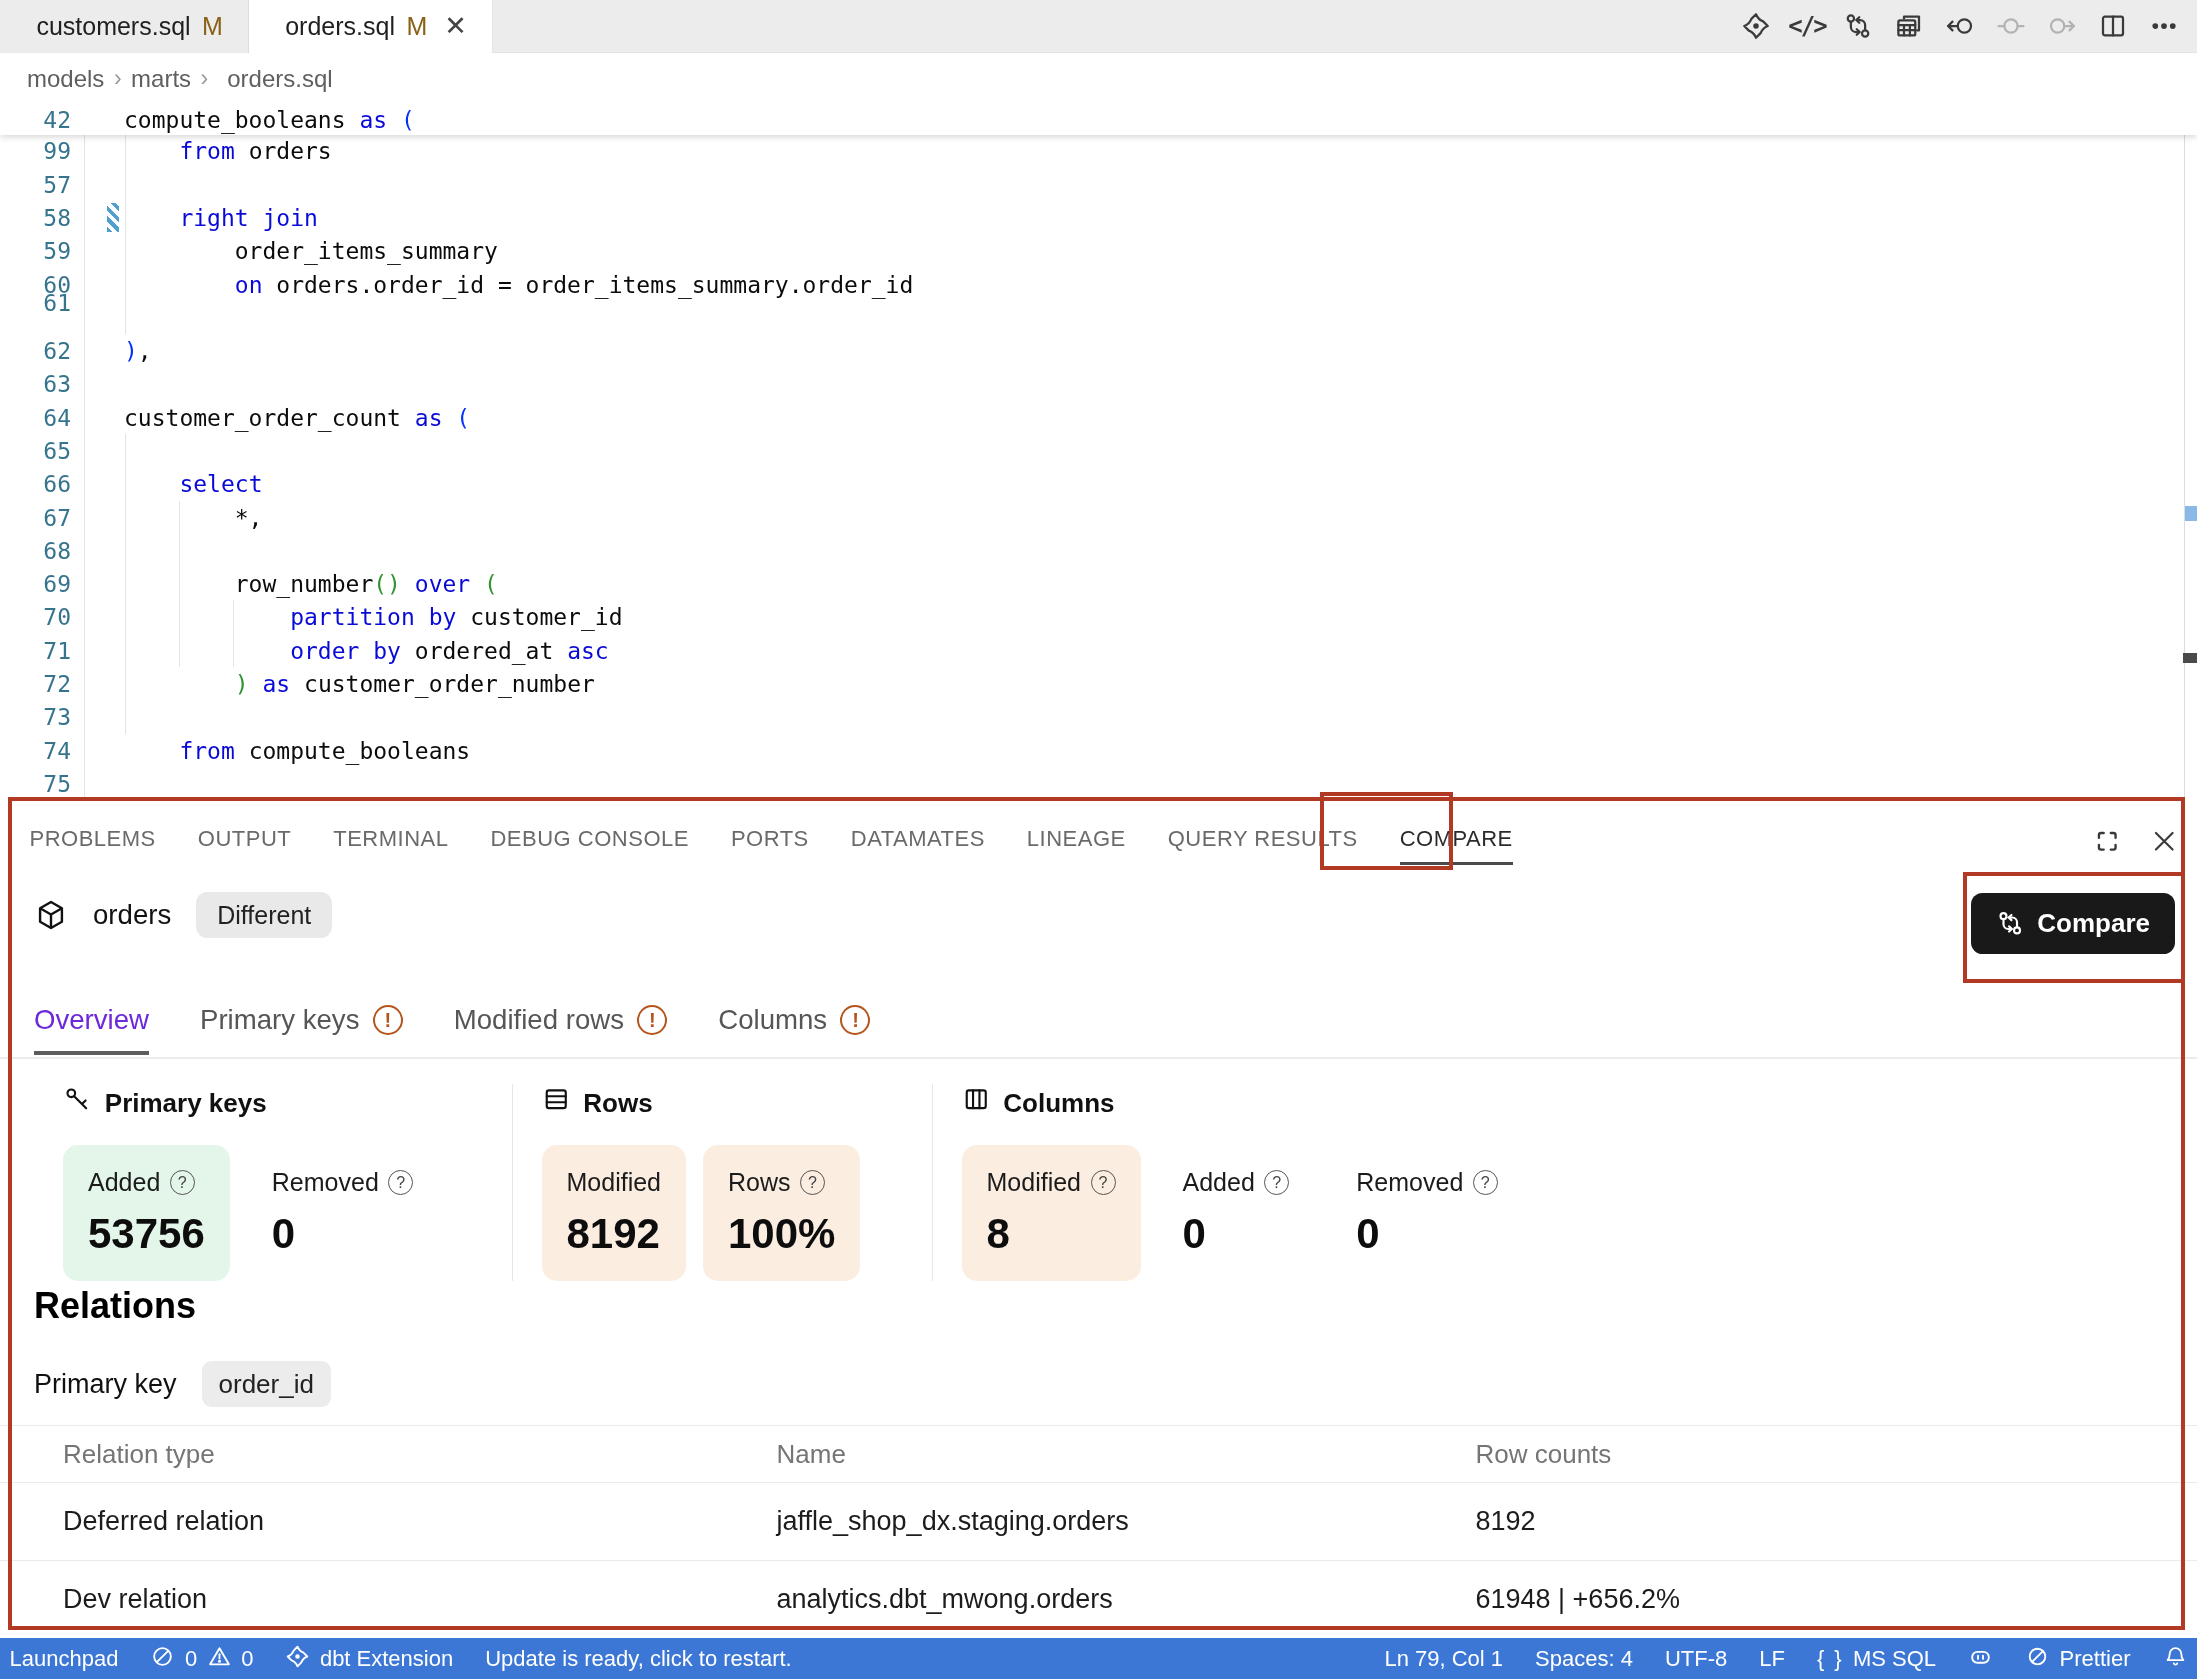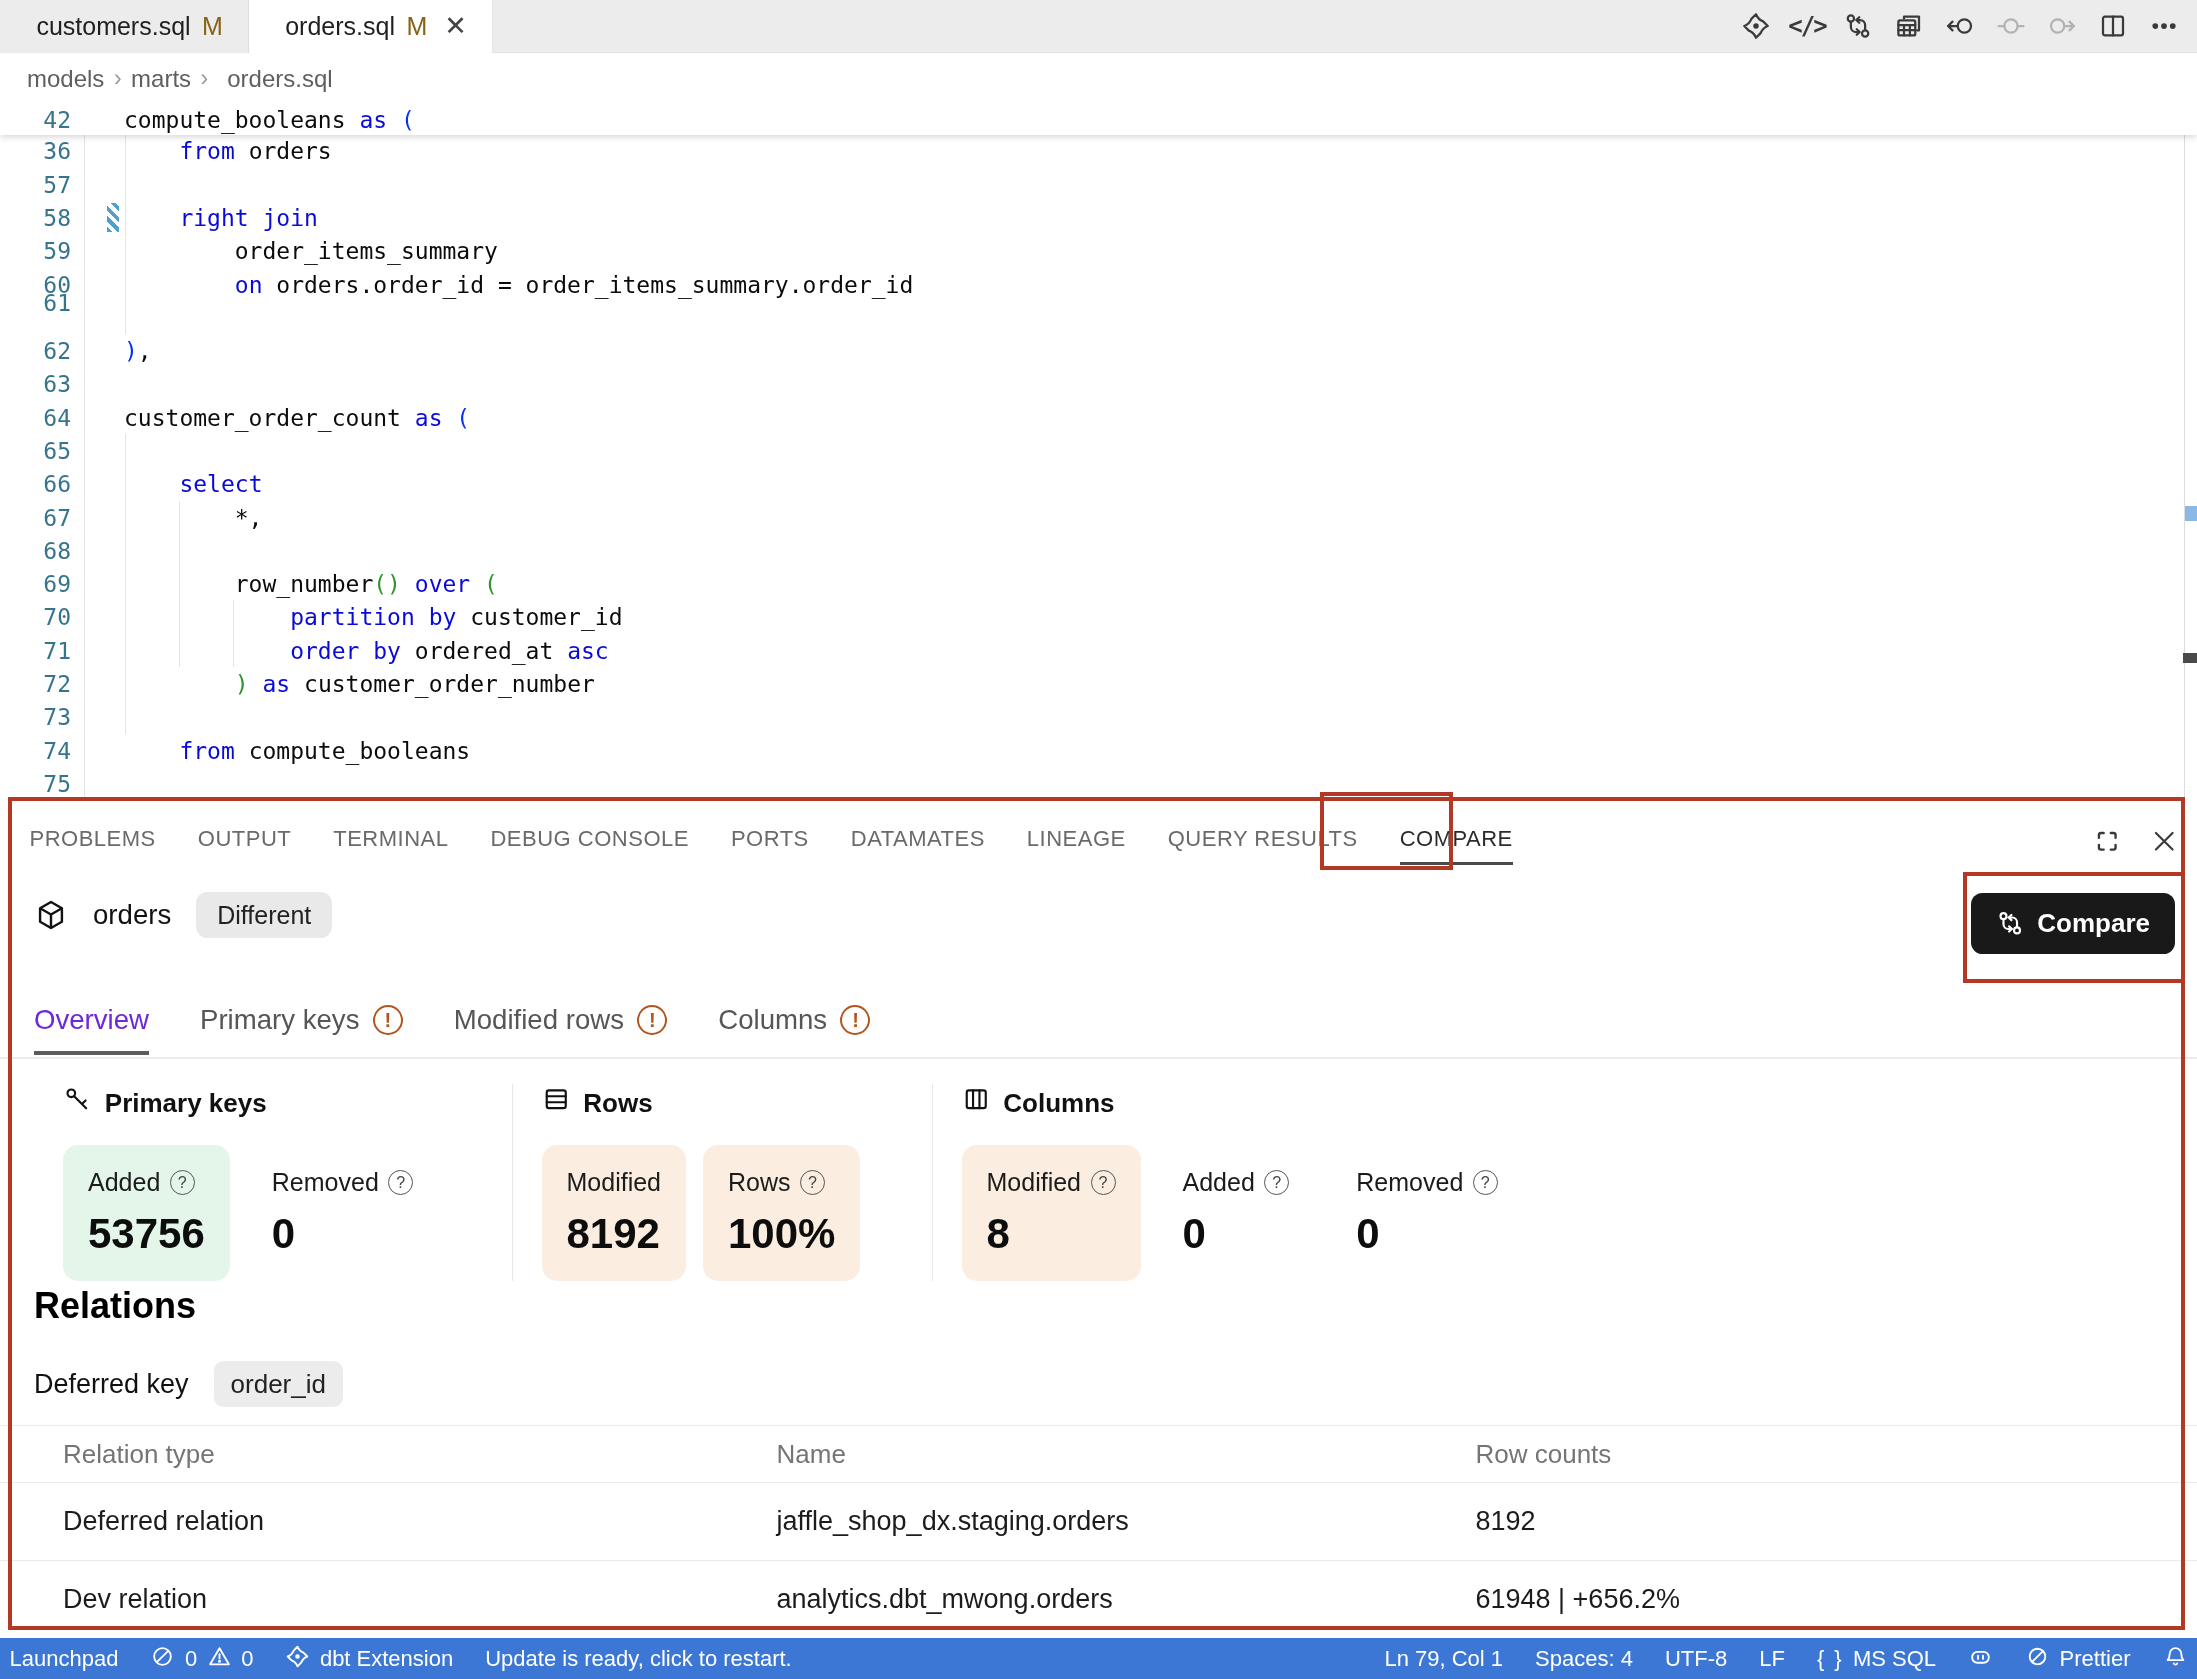--- a/index.html
+++ b/index.html
@@ -207,21 +207,21 @@
     </div>
 
   <div class="editor" id="editor">
     <div class="guide" style="left:84px; top:30px; height:666px"></div>
     <div class="guide" style="left:125px; top:30px; height:200px"></div>
     <div class="guide" style="left:125px; top:330px; height:300px"></div>
     <div class="guide" style="left:179px; top:397px; height:166px"></div>
     <div class="guide" style="left:233px; top:496px; height:67px"></div>
     <div id="codelines">
         <div class="cl" style="top: 30px;">
-          <span class="ln">36</span>
+          <span class="ln">99</span>
           <span class="mk"></span>
           <span class="ct"><span>    </span><span class="kw">from</span><span> orders</span></span>
         </div>
         <div class="cl" style="top: 64px;">
           <span class="ln">57</span>
           <span class="mk"></span>
           <span class="ct"></span>
         </div>
         <div class="cl" style="top: 97px;">
           <span class="ln">58</span>
@@ -475,21 +475,21 @@
                 <span class="helpc">?</span>
               </div>
               <div class="val">0</div>
             </div>
           </div>
         </div>
       </div>
 
     <div class="rel-h">Relations</div>
     <div class="pk-row">
-      <span class="lab">Deferred key</span>
+      <span class="lab">Primary key</span>
       <span class="pk-badge">order_id</span>
     </div>
 
     <div class="rtable" id="rtable">
         <div class="trow head">
           <div class="tc c0">Relation type</div>
           <div class="tc c1">Name</div>
           <div class="tc c2">Row counts</div>
         </div>
         <div class="trow body">

